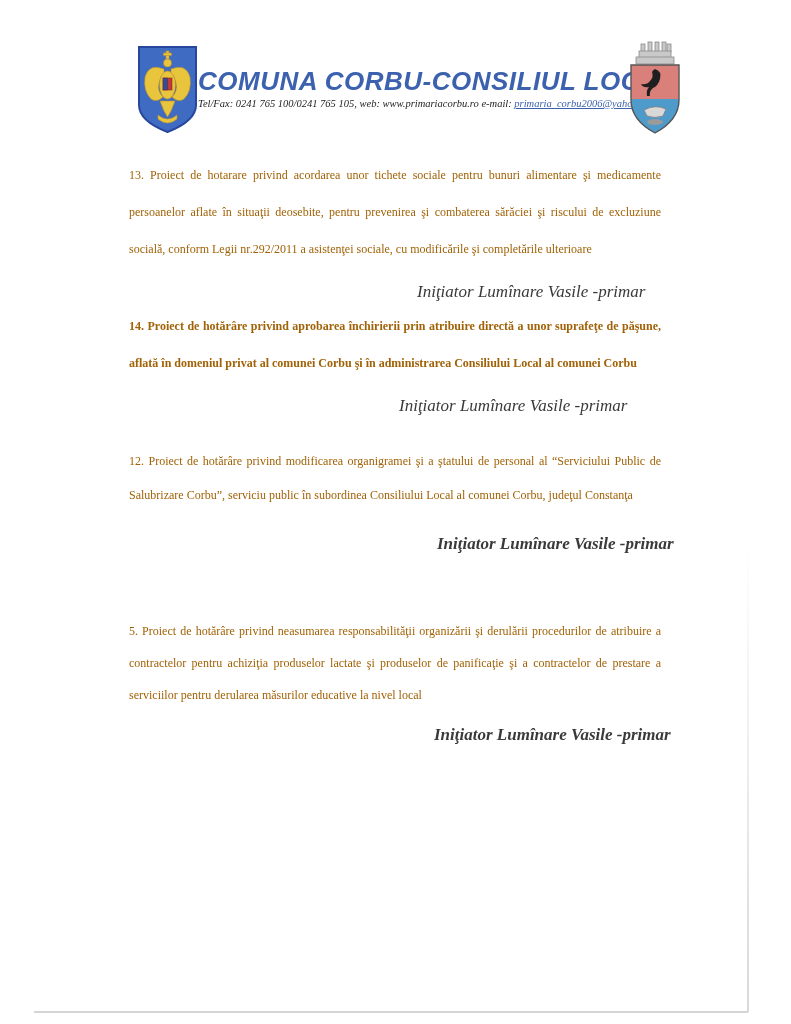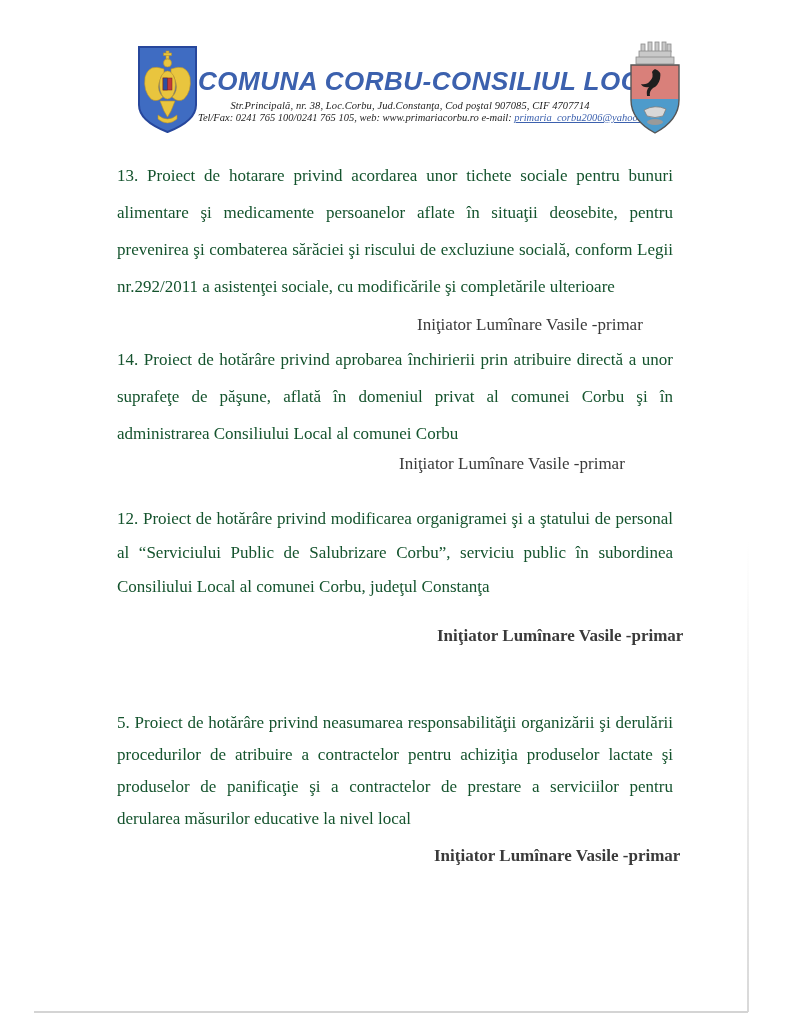--- a/index.html
+++ b/index.html
@@ -80,33 +80,34 @@
     font-style: italic;
     cursor: pointer;
   }
 
   
   .doc-body {
     position: relative;
     margin: 17px 118px 0 117px; 
   }
   .para {
-    margin: 0;
-    font-size: 17px;
+    margin: 12px;
+    font-size: 12px;
     text-align: justify;
-    color: #14532d;
+    color: #a16207;
   }
   .p13, .p14 { line-height: 37px; }
   .p15 { line-height: 34px; }
   .p16 { line-height: 32px; }
-  .p14 { margin-top: 4px; }
+  .p14 { margin-top: 4px; font-weight: bold; }
   .p15 { margin-top: 26px; }
   .p16 { margin-top: 59px; }
   .initiator {
     margin: 0;
+    font-style: italic;
     font-size: 17px;
     line-height: 24px;
     color: #3a3a3a;
     white-space: nowrap;
   }
   .i1 { margin-top: 8px;  margin-left: 300px; }
   .i2 { margin-top: 0px;  margin-left: 282px; }
   .i3 { margin-top: 20px; margin-left: 320px; font-weight: bold; }
   .i4 { margin-top: 9px;  margin-left: 317px; font-weight: 600; }
 </style>
@@ -135,21 +136,20 @@
         </g>
         <g stroke="#7a1d1d" stroke-width="0.5">
           <rect x="26" y="33" width="9" height="12" fill="#c03a3a"></rect>
           <rect x="26" y="33" width="4.5" height="12" fill="#2d4fa0"></rect>
         </g>
       </svg>
     </div>
 
     <div class="head-text">
       <div class="org-title">COMUNA CORBU-CONSILIUL LOCAL</div>
-      <div class="addr1">Str.Principală, nr. 38, Loc.Corbu, Jud.Constanţa, Cod poştal 907085, CIF 4707714</div>
       <div class="addr2"><span>Tel/Fax: 0241 765 100/0241 765 105, web: www.primariacorbu.ro e-mail: </span><a class="email">primaria_corbu2006@yahoo.com</a></div>
     </div>
 
     <div class="emblem right">
       <svg width="62" height="96" viewBox="0 0 62 96" xmlns="http://www.w3.org/2000/svg">
         <g fill="#c9c9c9" stroke="#8a8a8a" stroke-width="0.8">
           <rect x="17" y="4" width="4" height="8"></rect>
           <rect x="24" y="2" width="4" height="10"></rect>
           <rect x="31" y="2" width="4" height="10"></rect>
           <rect x="38" y="2" width="4" height="10"></rect>

